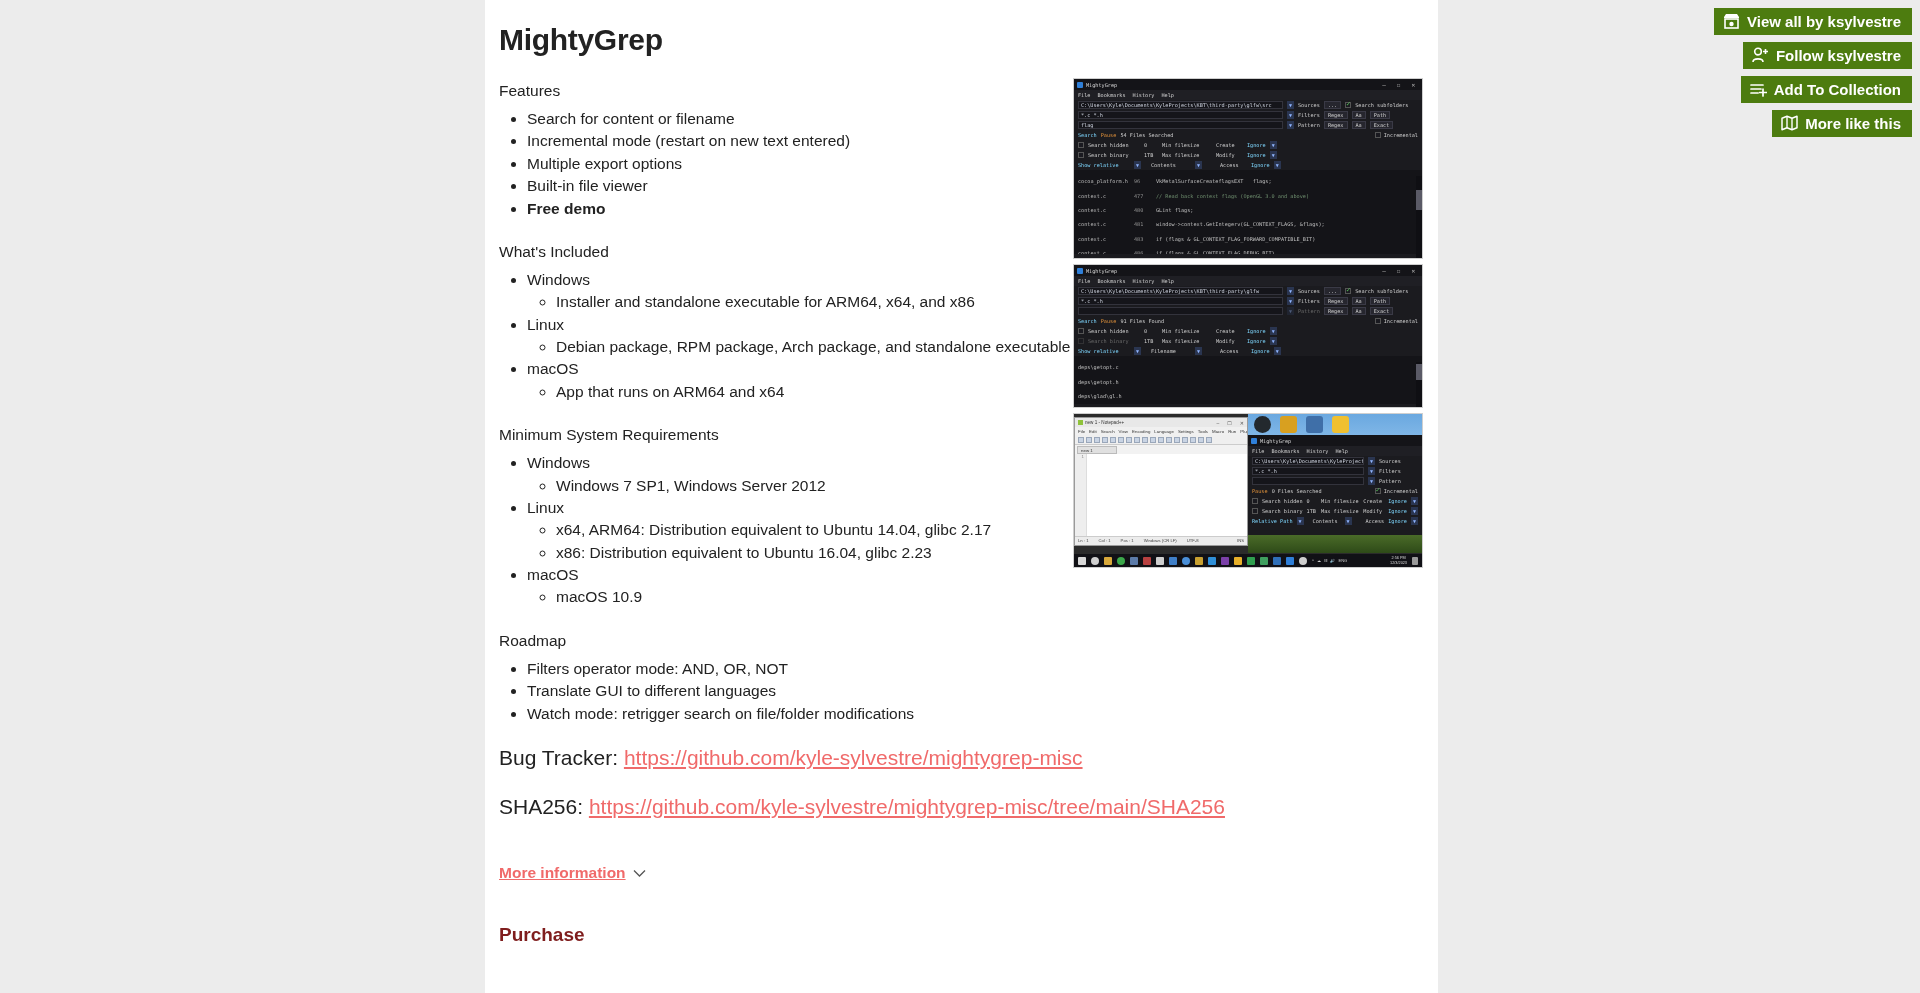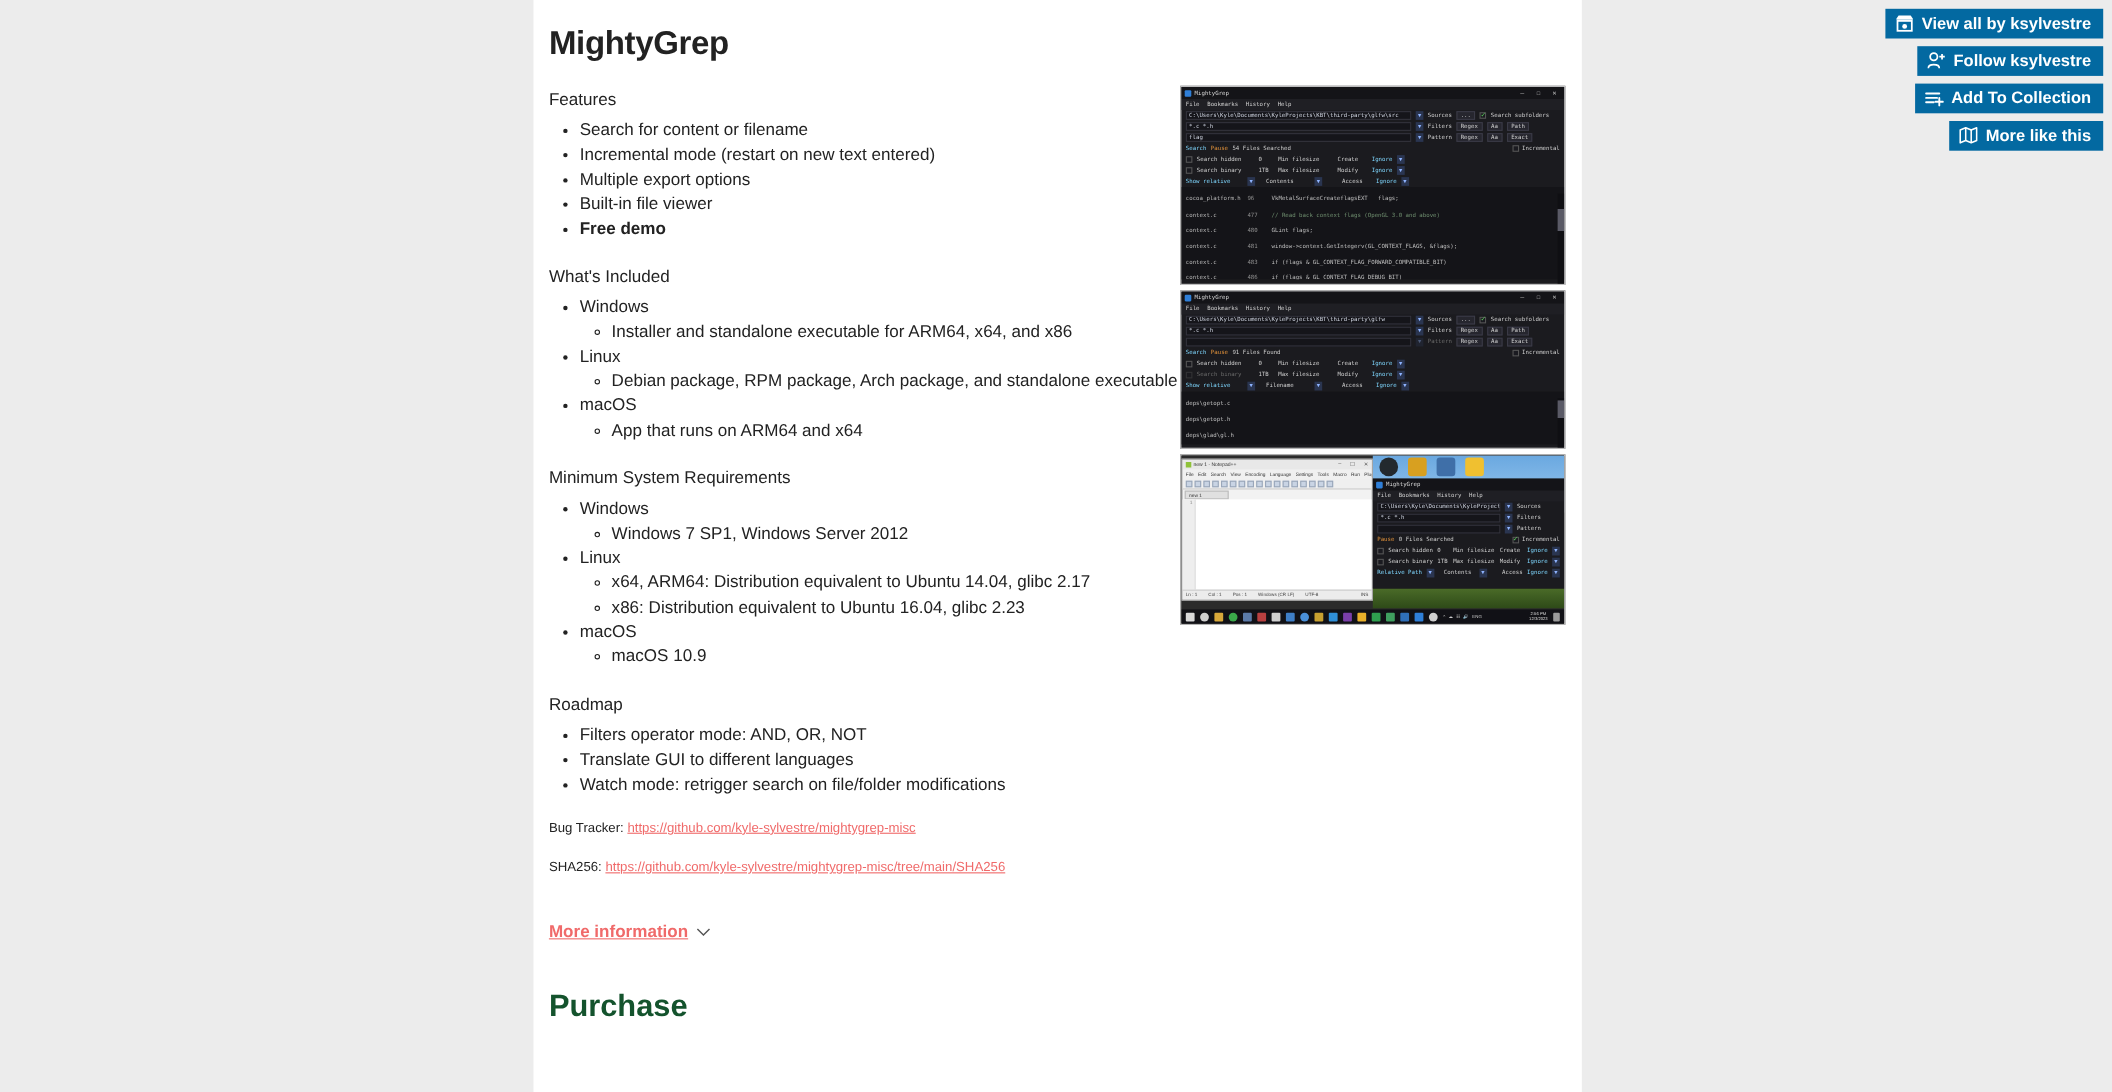--- a/index.html
+++ b/index.html
@@ -25,29 +25,29 @@
     font-size: 30px; font-weight: 700; color: #222;
     margin: 0; padding: 22px 0 0 0; letter-spacing: -0.3px;
     line-height: 1.2;
   }
   .section-label { margin: 24px 0 8px 0; font-size: 15.5px; color: #222; }
   ul.bullets { margin: 0 0 0 0; padding-left: 28px; list-style-type: disc; }
   ul.bullets > li { margin: 1px 0; font-size: 15.5px; color: #222; line-height: 1.38; }
   ul.sub { list-style-type: circle; padding-left: 28px; margin: 1px; }
   ul.sub > li { margin: 1px 0; }
   li.bold > span { font-weight: 700; }
-  .para { margin: 20px 0 0 0; font-size: 12px; color: #222; line-height: 1.38; }
+  .para { margin: 20px 0 0 0; font-size: 21px; color: #222; line-height: 1.38; }
   a.link { color: #f06a6a; text-decoration: underline; word-break: break-word; }
   a.more-info {
     color: #f06a6a; text-decoration: underline; font-weight: 700; font-size: 15.5px;
   }
   .more-info-row { margin-top: 42px; display: flex; align-items: center; gap: 7px; }
   .chev { display: inline-block; }
   h2.purchase {
-    font-size: 28px; font-weight: 700; color: #14532d;
+    font-size: 19px; font-weight: 700; color: #7f1d1d;
     margin: 0; padding-top: 42px;
   }
 
   
   .media-col {
     position: absolute; left: 588px; top: 78px;
     width: 350px;
   }
   .shot { width: 350px; background: #1d1d1d; border: 1px solid #cfcfcf; margin-bottom: 5px;
           position: relative; overflow: hidden; }
@@ -125,21 +125,21 @@
               gap: 9px; align-items: center; padding-left: 6px; }
   .big-icon { width: 17px; height: 17px; border-radius: 3px; }
 
   
   .actions {
     position: absolute; right: 8px; top: 8px;
     display: flex; flex-direction: column; align-items: flex-end; gap: 7px;
   }
   .action-btn {
     display: inline-flex; align-items: center; gap: 7px;
-    background: #0369a1; color: #ffffff;
+    background: #4d7c0f; color: #ffffff;
     font-size: 15px; font-weight: 700;
     padding: 5px 11px 6px 9px;
     border: none; cursor: pointer;
     font-family: "Liberation Sans", sans-serif;
     line-height: 1;
     white-space: nowrap;
   }
   .action-btn svg { display: block; flex: 0 0 auto; }
 </style>
 </head>

